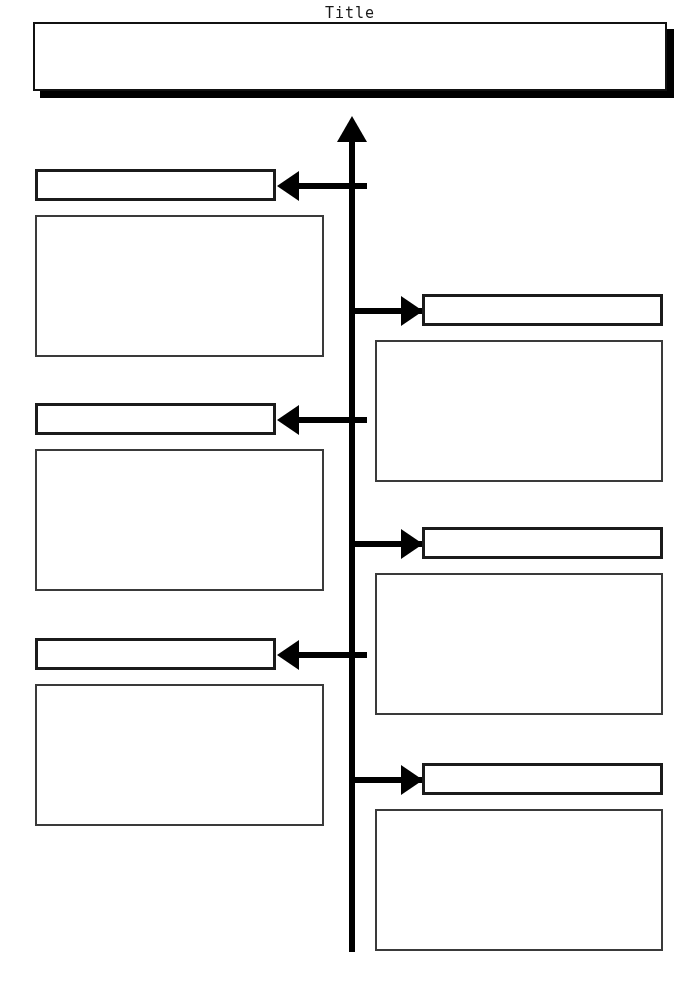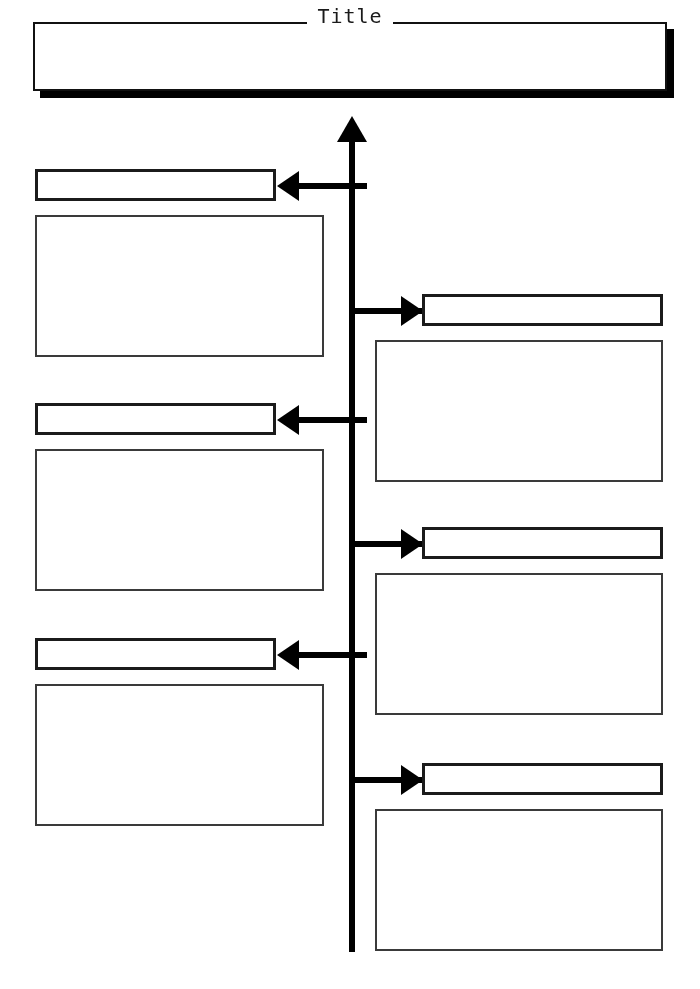--- a/index.html
+++ b/index.html
@@ -44,21 +44,21 @@
     background: #ffffff;
     border: 2px solid #111111;
     box-sizing: border-box;
   }
   #title-label {
     position: absolute;
     left: 0;
     top: 4px;
     width: 700px;
     text-align: center;
-    font-size: 20px;
+    font-size: 15px;
     letter-spacing: 1px;
     color: #1a1a1a;
     background: transparent;
   }
   #title-label span {
     background: #ffffff;
     padding: 0 10px;
   }
 
   

